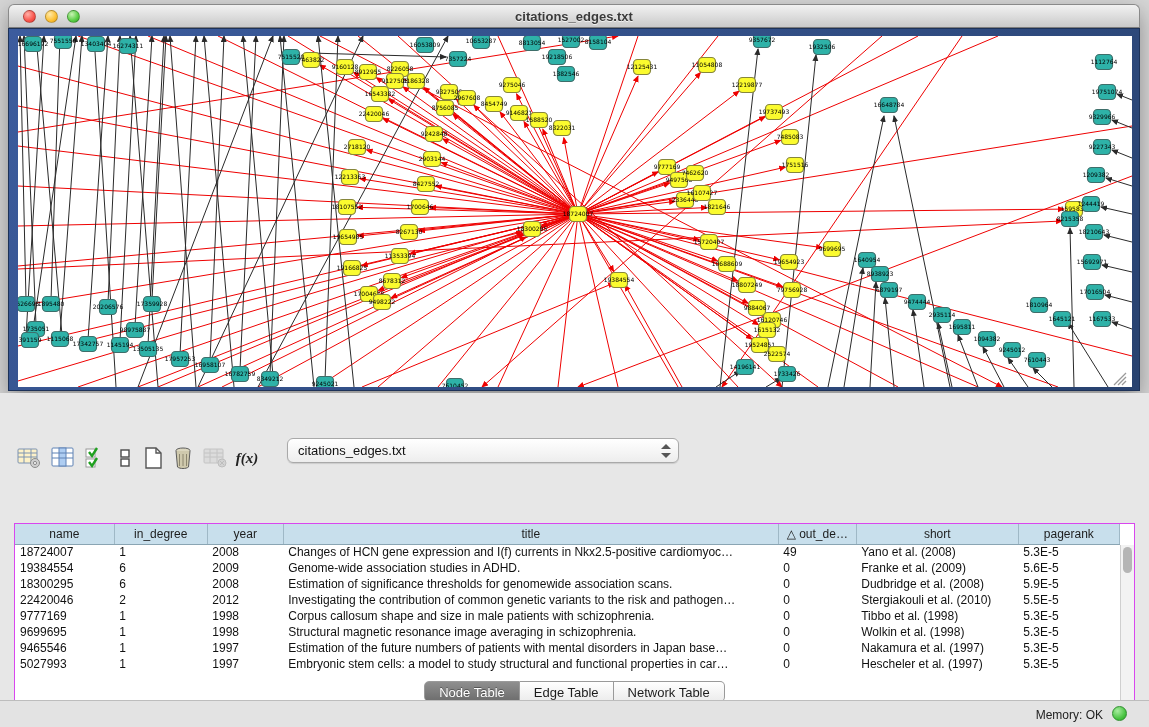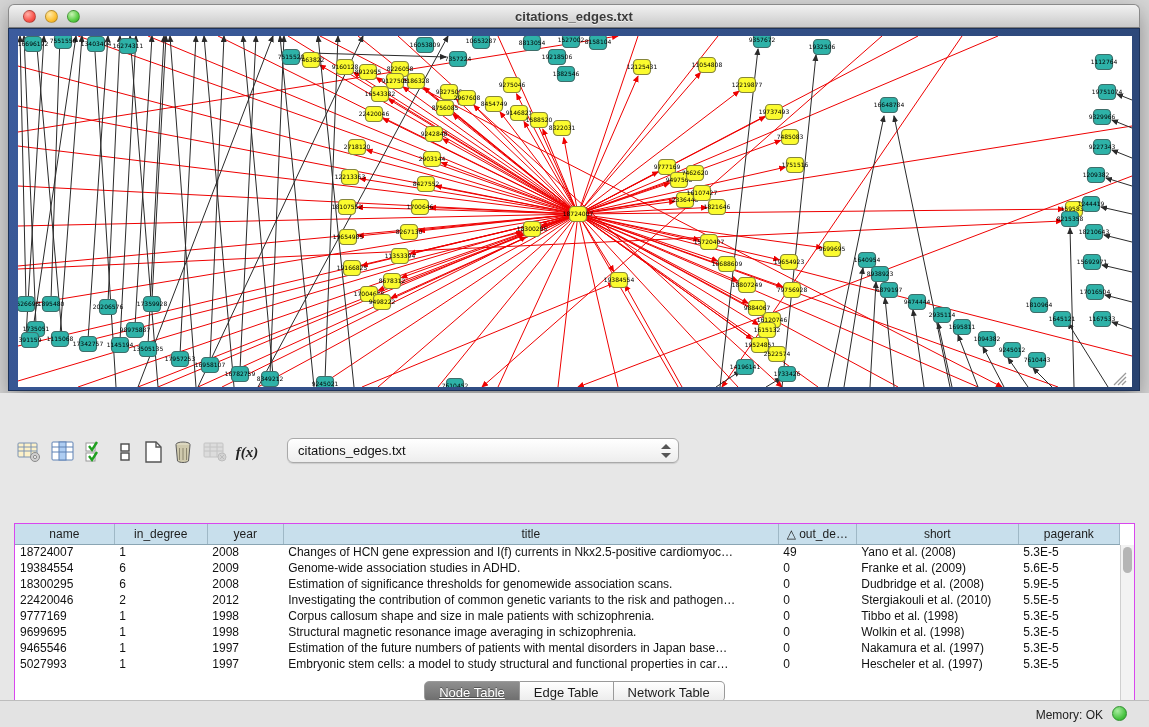--- a/index.html
+++ b/index.html
@@ -25,21 +25,21 @@
 
   
   #table-panel { position:absolute; left:0; top:393px; width:1149px; height:307px; background:#e7e7e7; }
   #panel-header { position:absolute; left:0; top:0; right:0; height:36px; }
   #panel-title { position:absolute; left:12px; top:11px; font-size:13px; color:#2e2e2e; }
   #panel-float { position:absolute; right:40px; top:9px; width:18px; height:18px; }
   #panel-close { position:absolute; right:12px; top:7px; width:18px; height:18px;
     font-size:17px; font-weight:bold; color:#1a1a1a; text-align:center; line-height:18px; }
 
   #toolbar { position:absolute; left:10px; top:42px; height:36px; right:10px; }
-  .tool { position:absolute; top:2px; width:30px; height:30px; display:flex; align-items:center; justify-content:center; }
+  .tool { position:absolute; top:8px; width:30px; height:30px; display:flex; align-items:center; justify-content:center; }
   .tool svg { display:block; }
   #fx-label { font-size:15px; font-style:italic; font-weight:bold; color:#222; font-family:"Liberation Serif", serif; }
 
   #table-select { position:absolute; left:277px; top:3px; width:392px; height:25px; background:linear-gradient(#ffffff,#ededed);
     border:1px solid #a9a9a9; border-radius:6px; box-shadow:0 1px 1px rgba(0,0,0,.12); }
   #table-select .val { position:absolute; left:10px; top:4px; font-size:13px; color:#111; }
   #table-select .arrows { position:absolute; right:7px; top:3px; width:10px; height:18px; }
   #table-select .arrows i { position:absolute; left:0; width:0; height:0; border-left:5px solid transparent; border-right:5px solid transparent; }
   #table-select .arrows i.up { top:2px; border-bottom:5px solid #555; }
   #table-select .arrows i.dn { bottom:2px; border-top:5px solid #555; }
@@ -48,21 +48,21 @@
   table { border-collapse:collapse; table-layout:fixed; width:1105px; }
   th { height:20px; background:#c8dfec; border-right:1px solid #9fb8c6; border-bottom:1px solid #8aa5b3;
     font-size:12px; font-weight:normal; color:#1d1d1d; text-align:center; overflow:hidden; white-space:nowrap; }
   td { height:16px; font-size:12px; color:#111; padding:0 5px; overflow:hidden; white-space:nowrap; }
   #v-scroll { position:absolute; right:0; top:21px; bottom:0; width:14px; background:#f2f2f2; border-left:1px solid #cfcfcf; }
   #v-thumb { position:absolute; left:2px; top:2px; width:9px; height:26px; background:#b5b5b5; border-radius:5px; }
 
   #tabbar { position:absolute; left:0; top:288px; width:100%; height:22px; text-align:center; }
   .seg { display:inline-block; vertical-align:top; height:21px; line-height:21px; padding:0 14px;
     font-size:13px; border:1px solid #9a9a9a; border-left:none; background:linear-gradient(#ffffff,#ececec); color:#1c1c1c; }
-  .seg:first-child { border-left:1px solid #9a9a9a; border-radius:5px 0 0 5px;text-decoration:underline; }
+  .seg:first-child { border-left:1px solid #9a9a9a; border-radius:5px 0 0 5px; }
   .seg:last-child { border-radius:0 5px 5px 0; }
   .seg.active { background:linear-gradient(#8f8f8f,#6d6d6d); color:#fff; text-shadow:0 -1px 0 rgba(0,0,0,.35); }
 
   #statusbar { position:absolute; left:0; top:700px; width:1149px; height:27px; background:#e3e3e3; border-top:1px solid #bdbdbd;padding-left:36px; }
   #memory-label { position:absolute; right:46px; top:7px; font-size:12px; color:#222; }
   #memory-dot { position:absolute; right:22px; top:5px; width:15px; height:15px; border-radius:50%;
     border:1px solid #2f8f2f; background:radial-gradient(circle at 35% 30%, #a8eda0, #45c23e 65%, #2e9e2a); }
 
   #splitter-dot { position:absolute; left:567px; top:396px; width:10px; height:3px; border-radius:2px; background:#b9b9b9; }
 </style>

